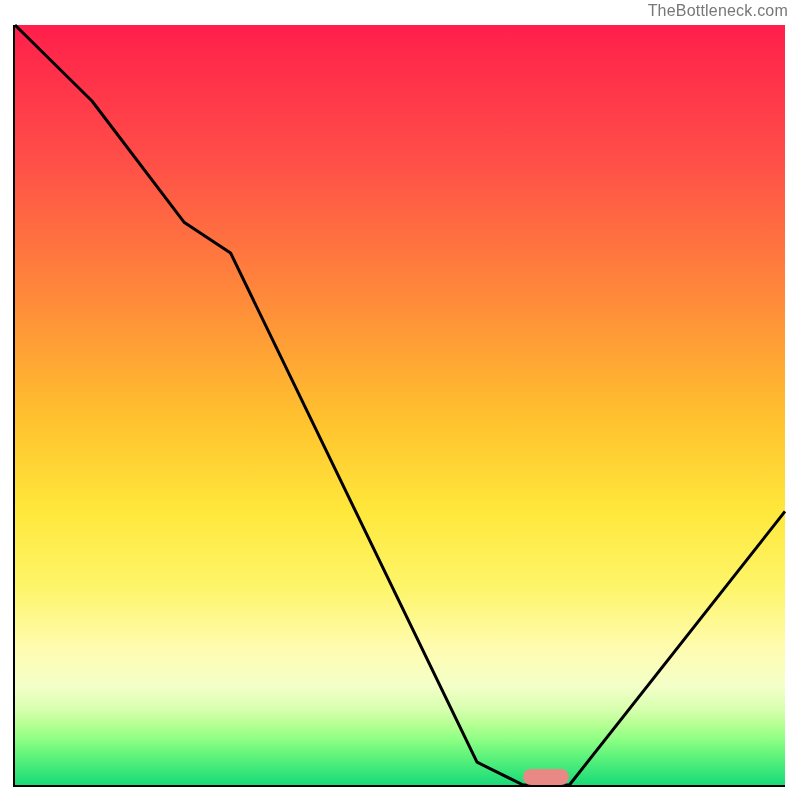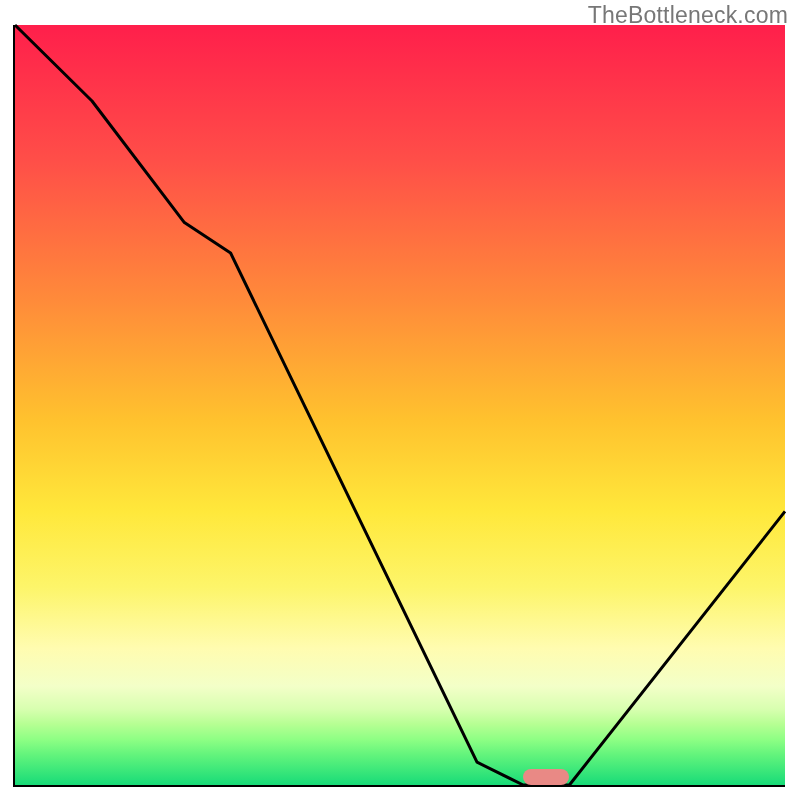--- a/index.html
+++ b/index.html
@@ -68,21 +68,21 @@
     width: 48px;
     height: 16px;
     border-radius: 8px;
     background: #e98985;
   }
   .watermark {
     position: absolute;
     top: 2px;
     right: 12px;
     color: #777;
-    font-size: 23px;
+    font-size: 16px;
     font-weight: 500;
     letter-spacing: 0.2px;
   }
 </style>
 </head>
 <body>
 
 <div class="stage">
   <div class="watermark">TheBottleneck.com</div>
 

